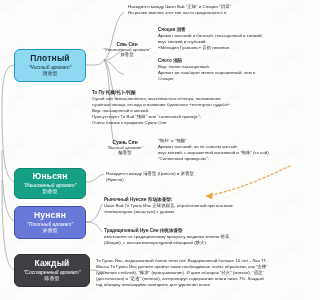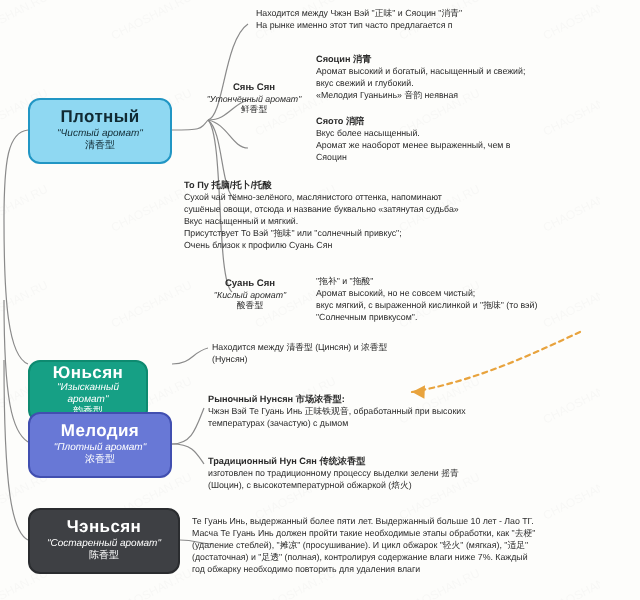--- a/index.html
+++ b/index.html
@@ -26,21 +26,21 @@
   }
   .node .n-title{font-weight:bold;font-size:8.5px;letter-spacing:.2px;}
   .node .n-sub{font-size:5px;font-style:italic;margin-top:1px;}
   .node .n-cn{font-size:5px;margin-top:.5px;}
 
   .node.cinsyan{
     left:14px;top:49px;width:72px;height:33px;
     background:#8fd8f2;border:1.4px solid #2196c4;color:#102a33;
   }
   .node.yunsyan{
-    left:14px;top:180px;width:60px;height:31px;
+    left:14px;top:168px;width:72px;height:31px;
     background:#16a085;border:1.4px solid #0e8a70;color:#ffffff;
   }
   .node.nunsyan{
     left:14px;top:206px;width:72px;height:33px;
     background:#6878d6;border:1.4px solid #414fb0;color:#ffffff;
   }
   .node.chensyan{
     left:14px;top:254px;width:76px;height:33px;
     background:#3e4044;border:1.4px solid #2a2c2f;color:#ffffff;
   }
@@ -146,27 +146,27 @@
     <div class="n-cn">清香型</div>
   </div>
 
   <div class="node yunsyan">
     <div class="n-title">Юньсян</div>
     <div class="n-sub">"Изысканный аромат"</div>
     <div class="n-cn">韵香型</div>
   </div>
 
   <div class="node nunsyan">
-    <div class="n-title">Мелодия</div>
+    <div class="n-title">Нунсян</div>
     <div class="n-sub">"Плотный аромат"</div>
     <div class="n-cn">浓香型</div>
   </div>
 
   <div class="node chensyan">
-    <div class="n-title">Чэньсян</div>
+    <div class="n-title">Каждый</div>
     <div class="n-sub">"Состаренный аромат"</div>
     <div class="n-cn">陈香型</div>
   </div>
 
   <div class="leaf" style="left:96px;top:42px;width:62px;">
     <div class="l-title">Сяњ Сян</div>
     <div class="l-sub">"Утончённый аромат"</div>
     <div class="l-cn">鲜香型</div>
   </div>
 

